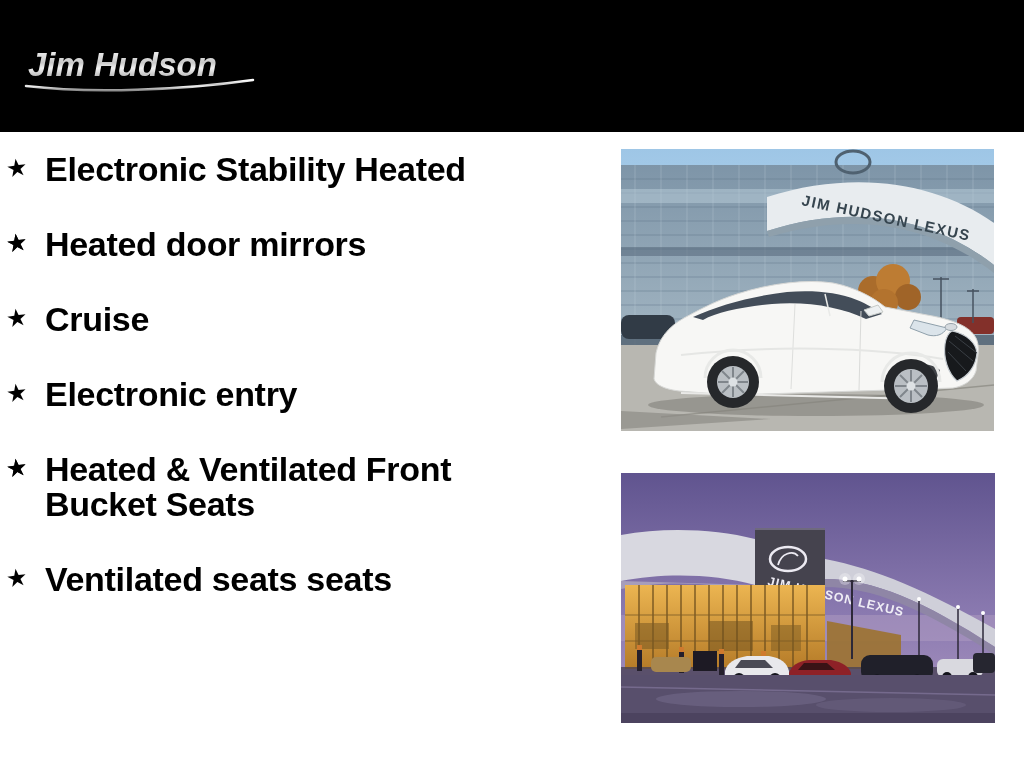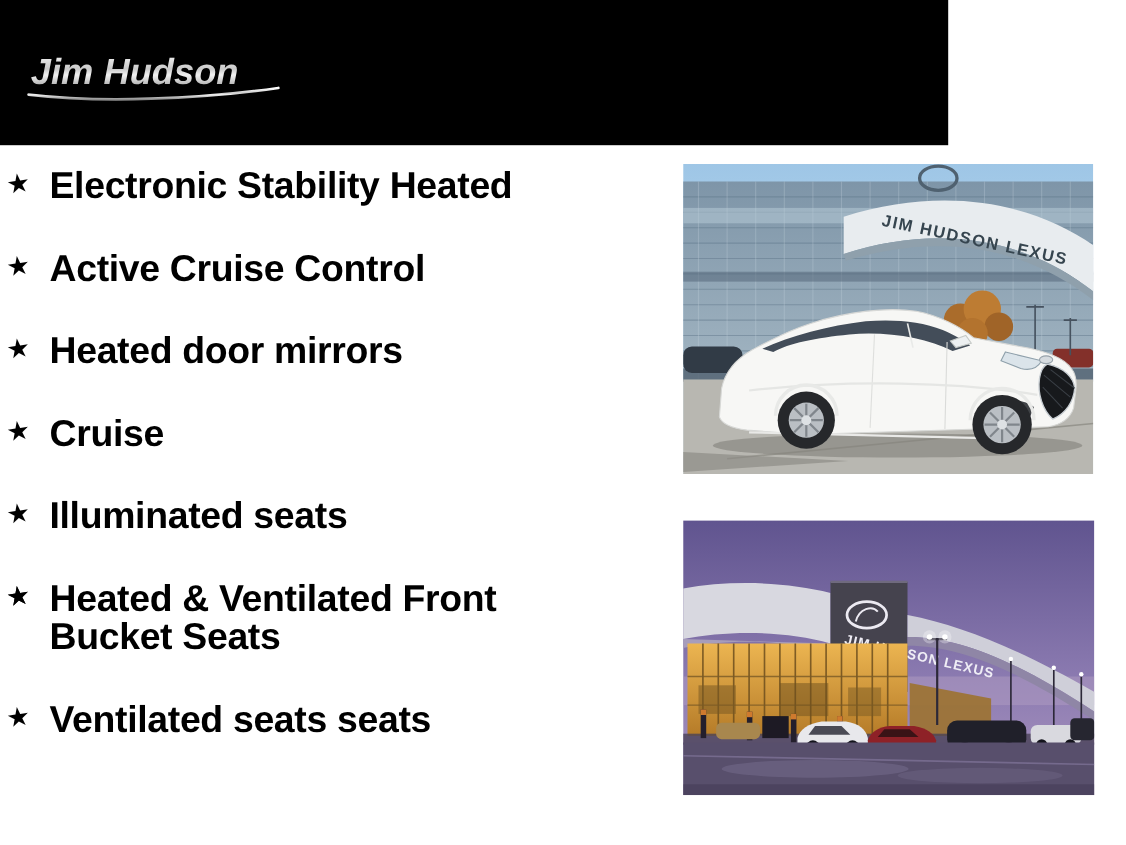--- a/index.html
+++ b/index.html
@@ -1,21 +1,21 @@
 <!DOCTYPE html>
 <html><head>
 <meta charset="utf-8">
 <style>
   * { margin:0; padding:0; box-sizing:border-box; }
   html,body { width:1024px; height:768px; }
   body { font-family:"Liberation Sans", sans-serif; background:#ffffff; }
   .slide { position:relative; width:1024px; height:768px; background:#ffffff; overflow:hidden; }
 
   
-  .header { position:absolute; left:0; top:0; width:862px; height:132px; background:#000000; }
+  .header { position:absolute; left:0; top:0; width:1024px; height:132px; background:#000000; }
   .logo { position:absolute; left:22px; top:34px; width:235px; height:66px; }
   .page-title { position:absolute; right:39px; top:46px; font-size:35px; font-weight:bold;
                 color:#ffffff; letter-spacing:0.5px; line-height:40px; white-space:nowrap; }
 
   
   .features { position:absolute; left:0; top:152px; width:545px; list-style:none; }
   .features li { position:relative; padding-left:45px; margin-bottom:40px;
                  font-size:34px; line-height:35px; font-weight:bold; color:#000000;
                  letter-spacing:-0.3px; }
   .features .star { position:absolute; left:6px; top:0px; font-size:24px; line-height:32px;
@@ -49,33 +49,32 @@
     </svg>
   </div>
 
   <ul class="features">
     <li>
       <span class="star">★</span>
       <span>Electronic Stability Heated</span>
     </li>
     <li>
       <span class="star">★</span>
-      <span>Active Cruise Control</span>
     </li>
     <li>
       <span class="star">★</span>
       <span>Heated door mirrors</span>
     </li>
     <li>
       <span class="star">★</span>
       <span>Cruise</span>
     </li>
     <li>
       <span class="star">★</span>
-      <span>Illuminated seats</span>
+      <span>Electronic entry</span>
     </li>
     <li>
       <span class="star">★</span>
     </li>
     <li>
       <span class="star">★</span>
       <span>Heated &amp; Ventilated Front Bucket Seats</span>
     </li>
     <li>
       <span class="star">★</span>

